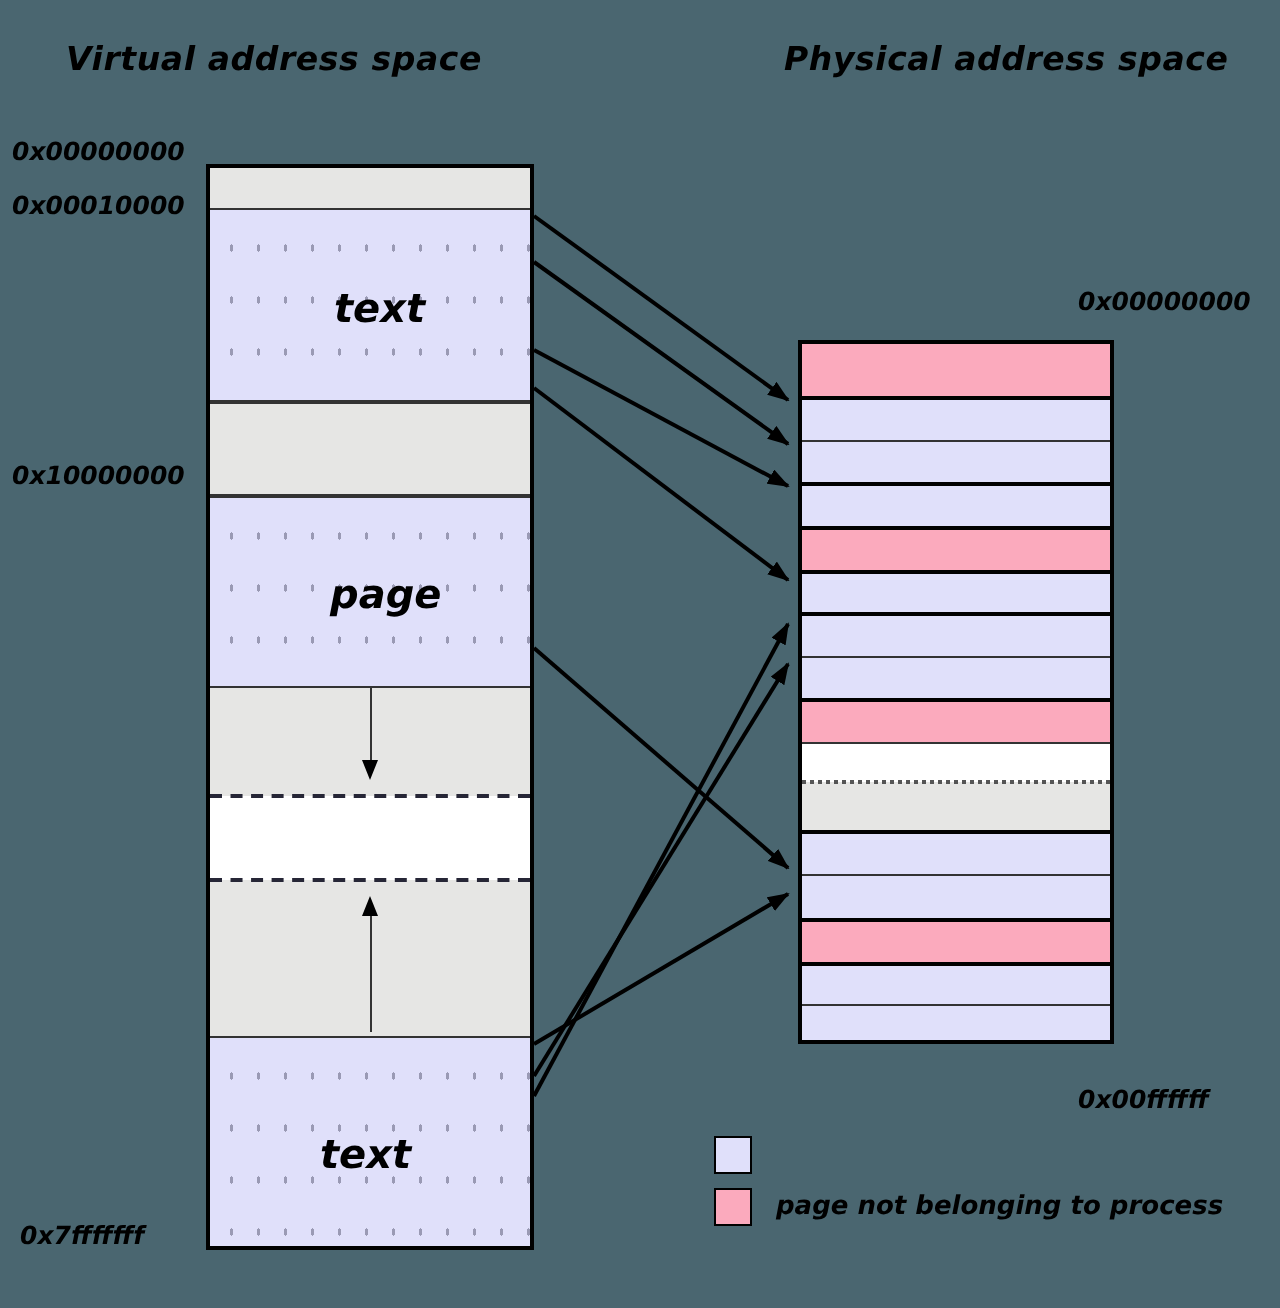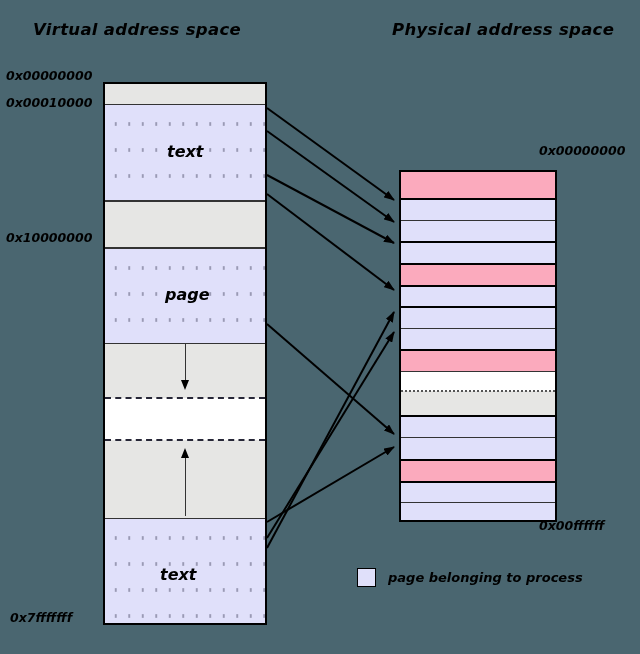--- a/index.html
+++ b/index.html
@@ -14,21 +14,21 @@
   .lbl{
     position:absolute;
     font-style:italic;
     font-weight:bold;
     color:#000;
     white-space:nowrap;
     line-height:1;
   }
   .title{font-size:16.5px;letter-spacing:0.3px;}
   .addr{font-size:12.5px;}
-  .seglabel{font-size:16px;font-style:italic;font-weight:bold;}
+  .seglabel{font-size:20px;font-style:italic;font-weight:bold;}
   .legend-text{font-size:13px;font-style:italic;font-weight:bold;}
 
   
   #virtual-column{
     position:absolute;
     left:103px;top:82px;
     width:164px;height:543px;
     border:2px solid #000;
     box-sizing:border-box;
     background:#fff;
@@ -90,21 +90,21 @@
   <div class="lbl title" style="left:33px;top:22px;">Virtual address space</div>
 
   <div class="lbl title" style="left:392px;top:22px;">Physical address space</div>
 
   <div class="lbl addr" style="left:6px;top:70px;">0x00000000</div>
   <div class="lbl addr" style="left:6px;top:97px;">0x00010000</div>
   <div class="lbl addr" style="left:6px;top:232px;">0x10000000</div>
   <div class="lbl addr" style="left:10px;top:612px;">0x7fffffff</div>
 
   <div class="lbl addr" style="left:539px;top:145px;">0x00000000</div>
-  <div class="lbl addr" style="left:539px;top:520px;">0x00ffffff</div>
+  <div class="lbl addr" style="left:539px;top:544px;">0x00ffffff</div>
 
   <div id="virtual-column">
 
     <div class="vseg gray" style="top:0px;   height:20px;"></div>
     <div class="vseg mapped" style="top:20px;  height:96px;"></div>
     <div class="vseg gray" style="top:116px; height:48px;"></div>
     <div class="vseg mapped" style="top:164px; height:95px;"></div>
     <div class="vseg gray" style="top:259px; height:55px;"></div>
     <div class="vseg white" style="top:314px; height:42px;"></div>
     <div class="vseg gray" style="top:356px; height:78px;"></div>
@@ -181,17 +181,20 @@
 
       <line x1="267" y1="548" x2="394" y2="312"></line>
       <line x1="267" y1="538" x2="394" y2="332"></line>
       <line x1="267" y1="522" x2="394" y2="447"></line>
     </g>
   </svg>
 
   <div id="legend">
     <div class="legend-row">
       <span class="swatch proc"></span>
-      <span class="lbl legend-text" style="position:static;">page belonging to process</span>
+    </div>
+    <div class="legend-row">
+      <span class="swatch notproc"></span>
+      <span class="lbl legend-text" style="position:static;">page not belonging to process</span>
     </div>
   </div>
 
 </div>
 
 </body></html>

